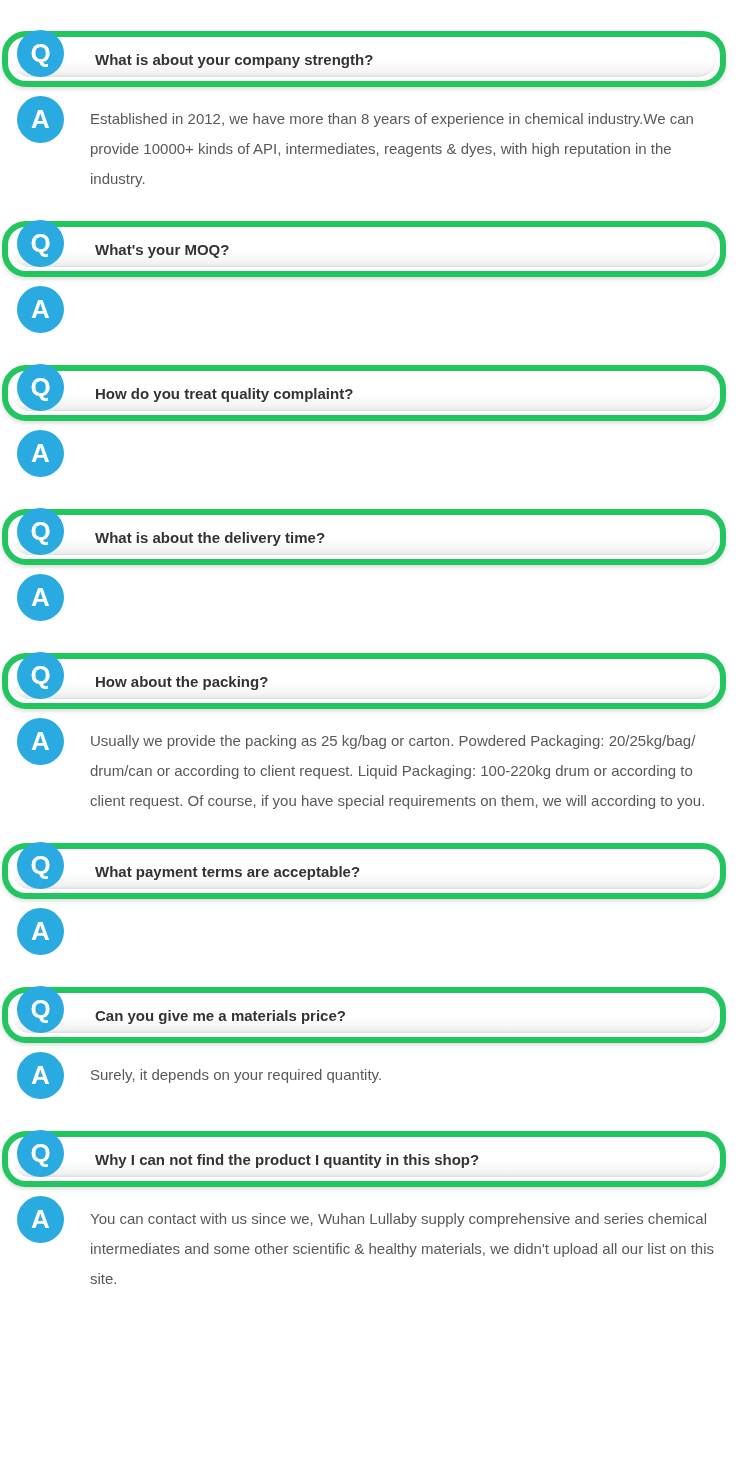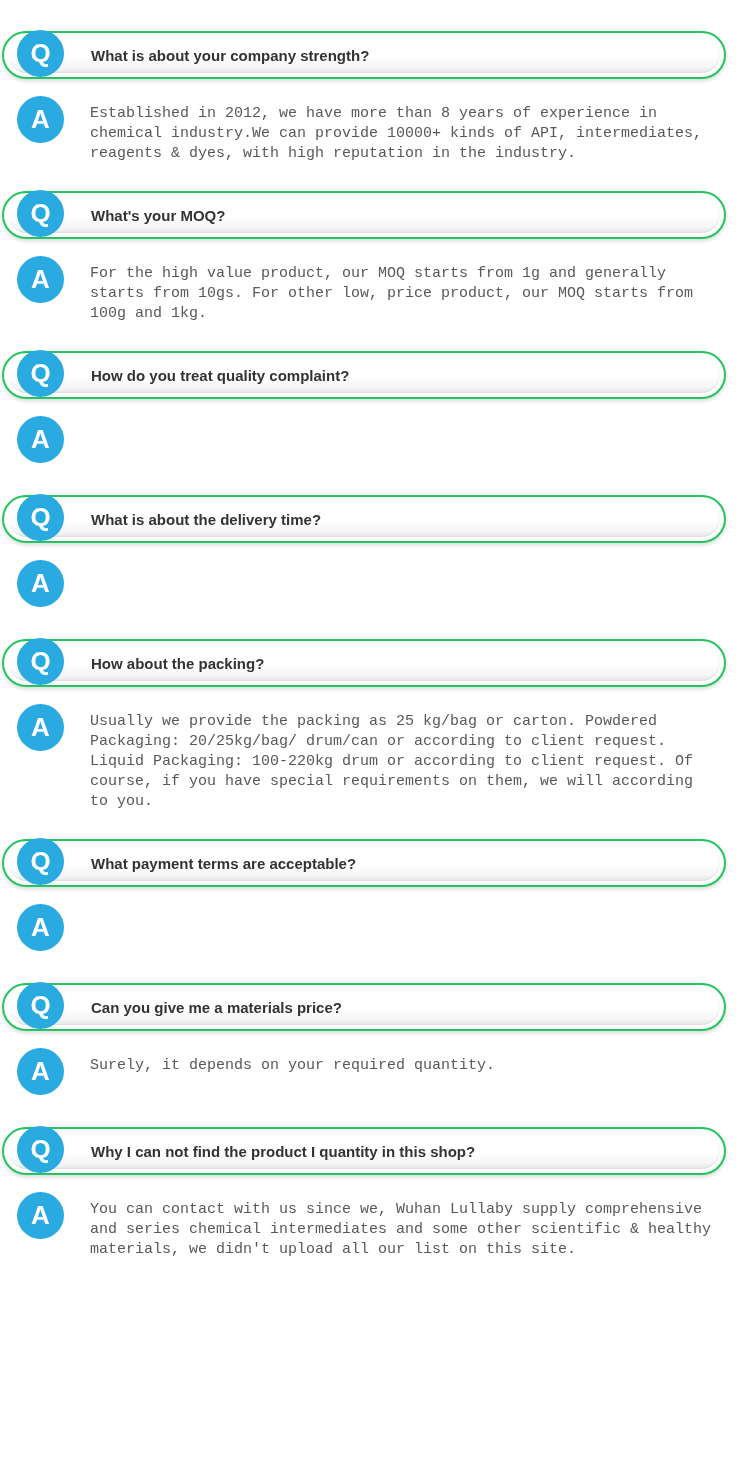--- a/index.html
+++ b/index.html
@@ -24,21 +24,21 @@
     position: relative;
     height: 48px;
     margin: 0 24px 26px 2px;
   }
   .q-bar {
     position: absolute;
     left: 0;
     right: 0;
     top: 1px;
     height: 44px;
-    border: 2px solid #22c55e;
+    border: 6px solid #22c55e;
     border-radius: 24px;
     background: #ffffff;
     box-shadow: 0 2px 4px rgba(0,0,0,0.15);
   }
   .q-bar-inner {
     position: absolute;
     left: 4px;
     right: 4px;
     top: 4px;
     bottom: 4px;
@@ -81,23 +81,22 @@
     min-height: 44px;
   }
   .a-row .badge {
     left: 15px;
     top: -8px;
   }
   .a-text {
     margin: 0 0 0 88px;
     max-width: 628px;
     font-size: 15px;
-    line-height: 20px;
+    line-height: 30px;
     color: #58595b;
-    font-family: Liberation Mono, monospace;
   }
 </style>
 </head>
 <body>
 
 <div class="faq">
 
   <section class="faq-item">
     <div class="q-row">
       <div class="badge">Q</div>
@@ -117,21 +116,20 @@
     <div class="q-row">
       <div class="badge">Q</div>
       <div class="q-bar">
         <div class="q-bar-inner">
           <span class="q-text">What's your MOQ?</span>
         </div>
       </div>
     </div>
     <div class="a-row">
       <div class="badge">A</div>
-      <p class="a-text">For the high value product, our MOQ starts from 1g and generally starts from 10gs. For other low, price product, our MOQ starts from 100g and 1kg.</p>
     </div>
   </section>
 
   <section class="faq-item">
     <div class="q-row">
       <div class="badge">Q</div>
       <div class="q-bar">
         <div class="q-bar-inner">
           <span class="q-text">How do you treat quality complaint?</span>
         </div>

